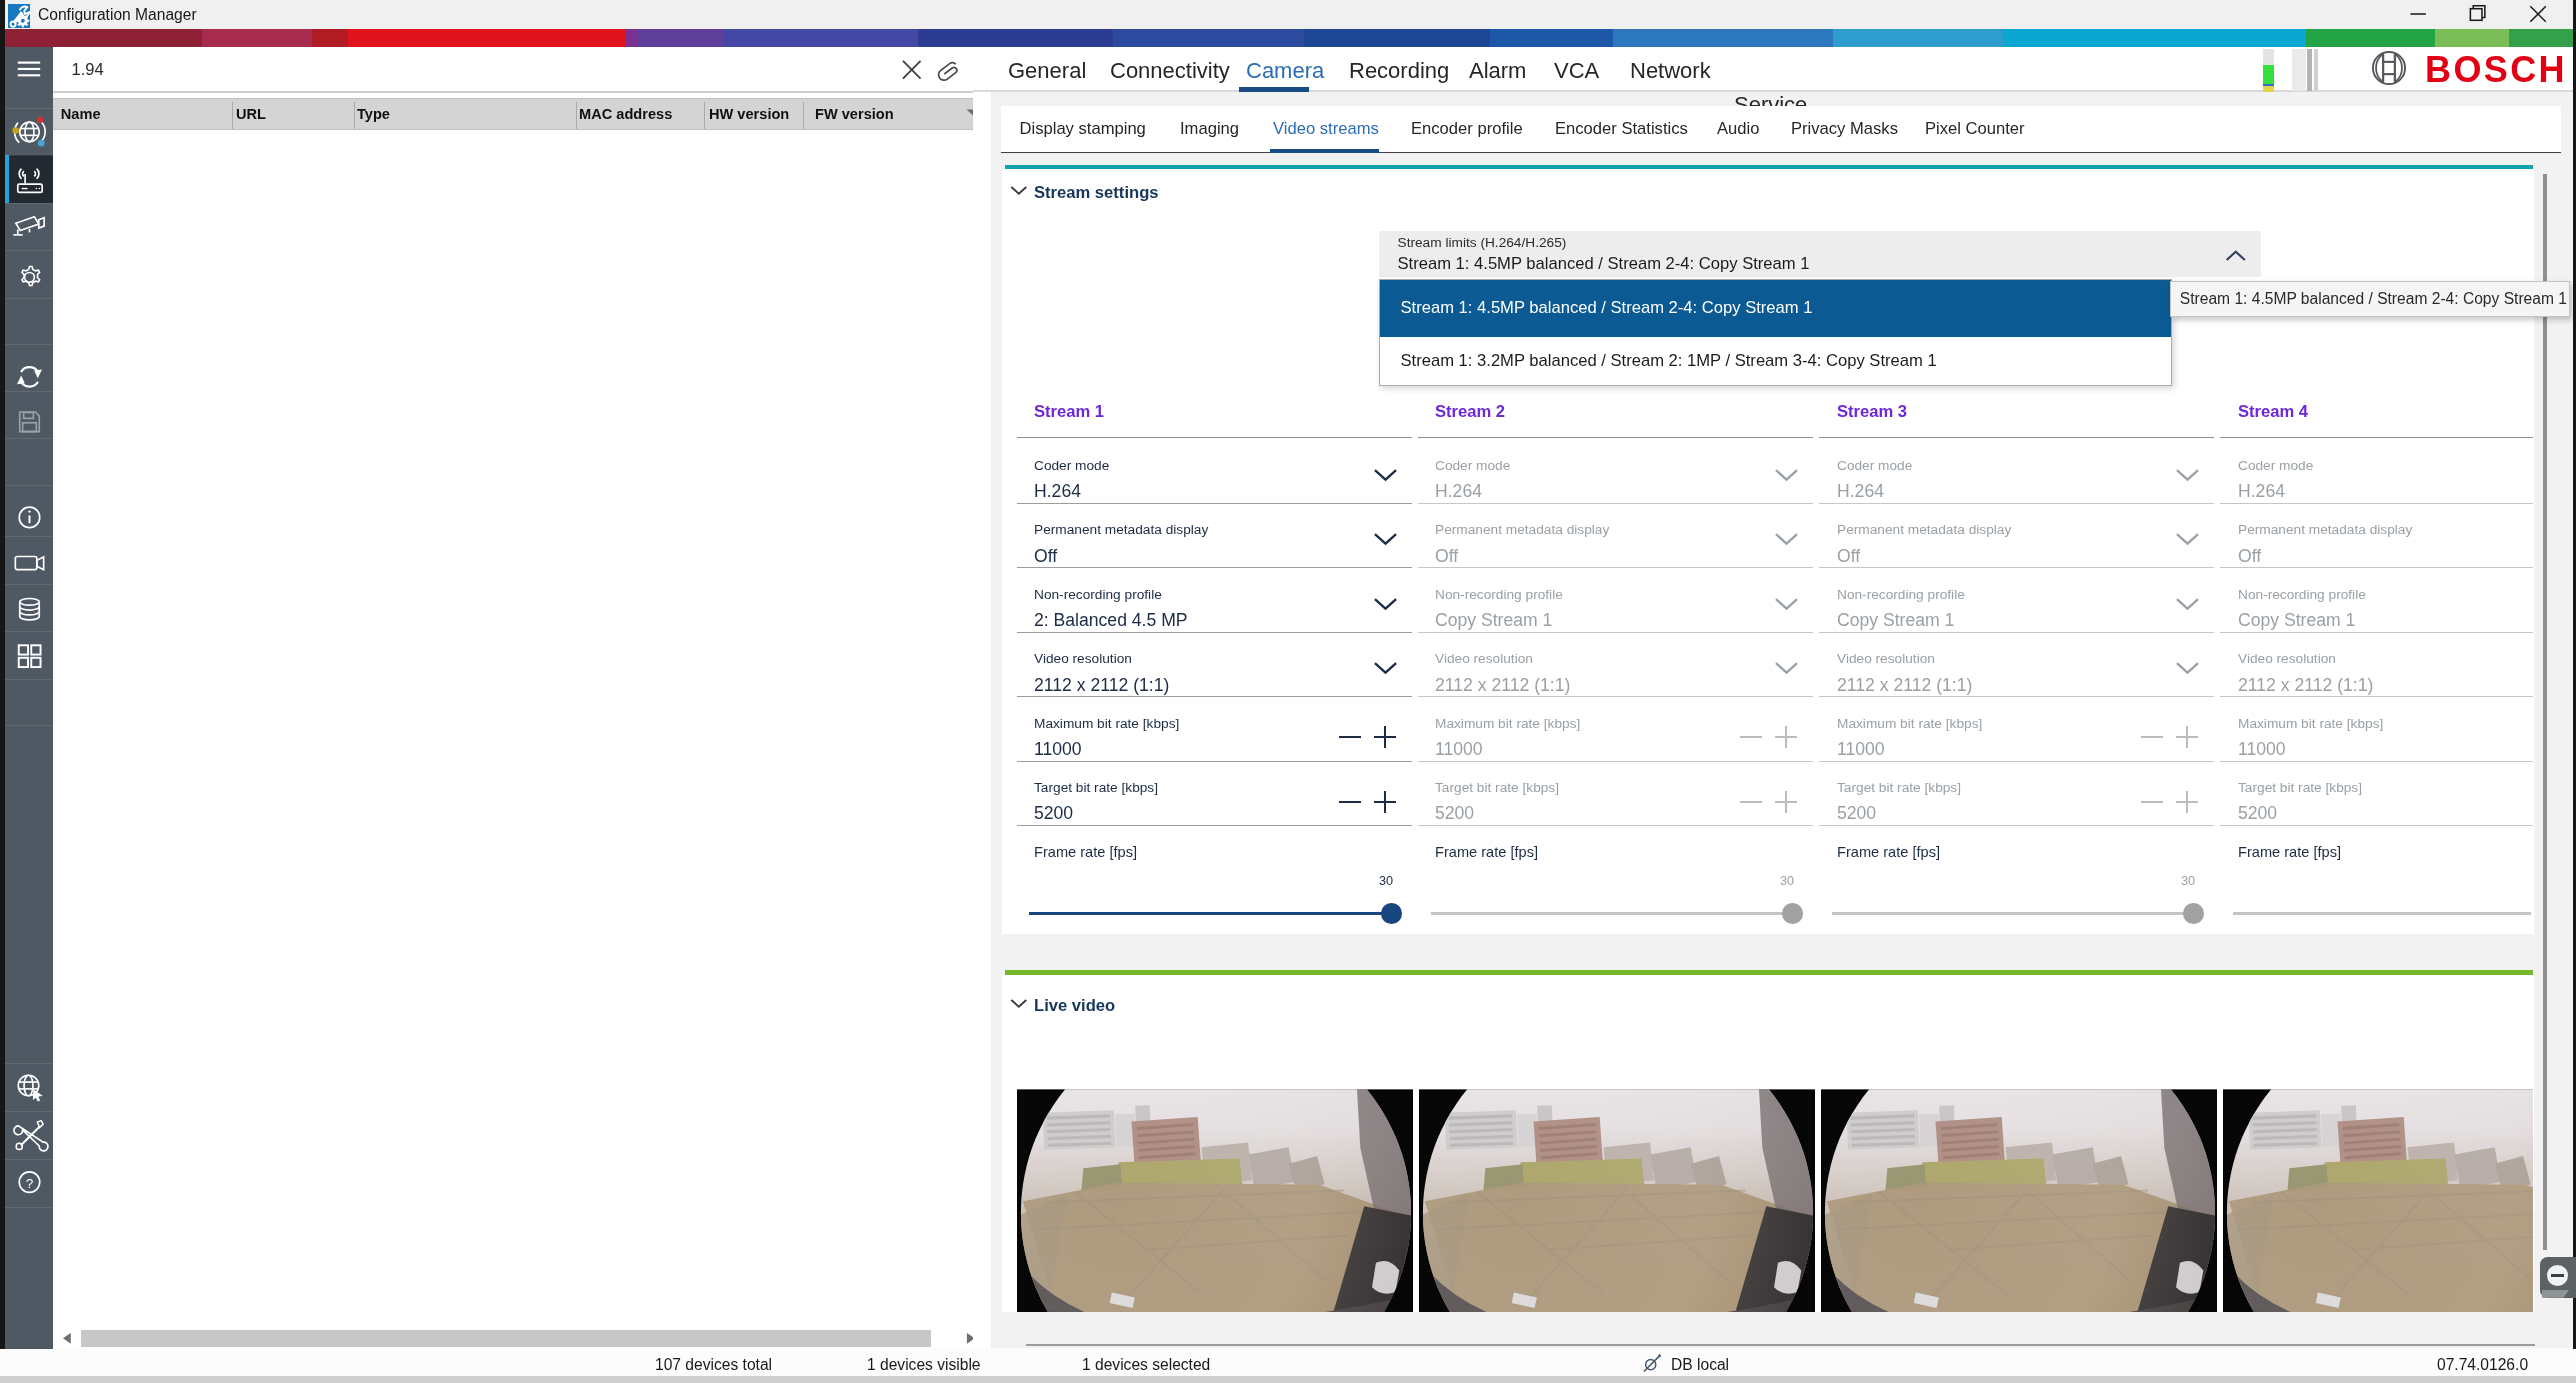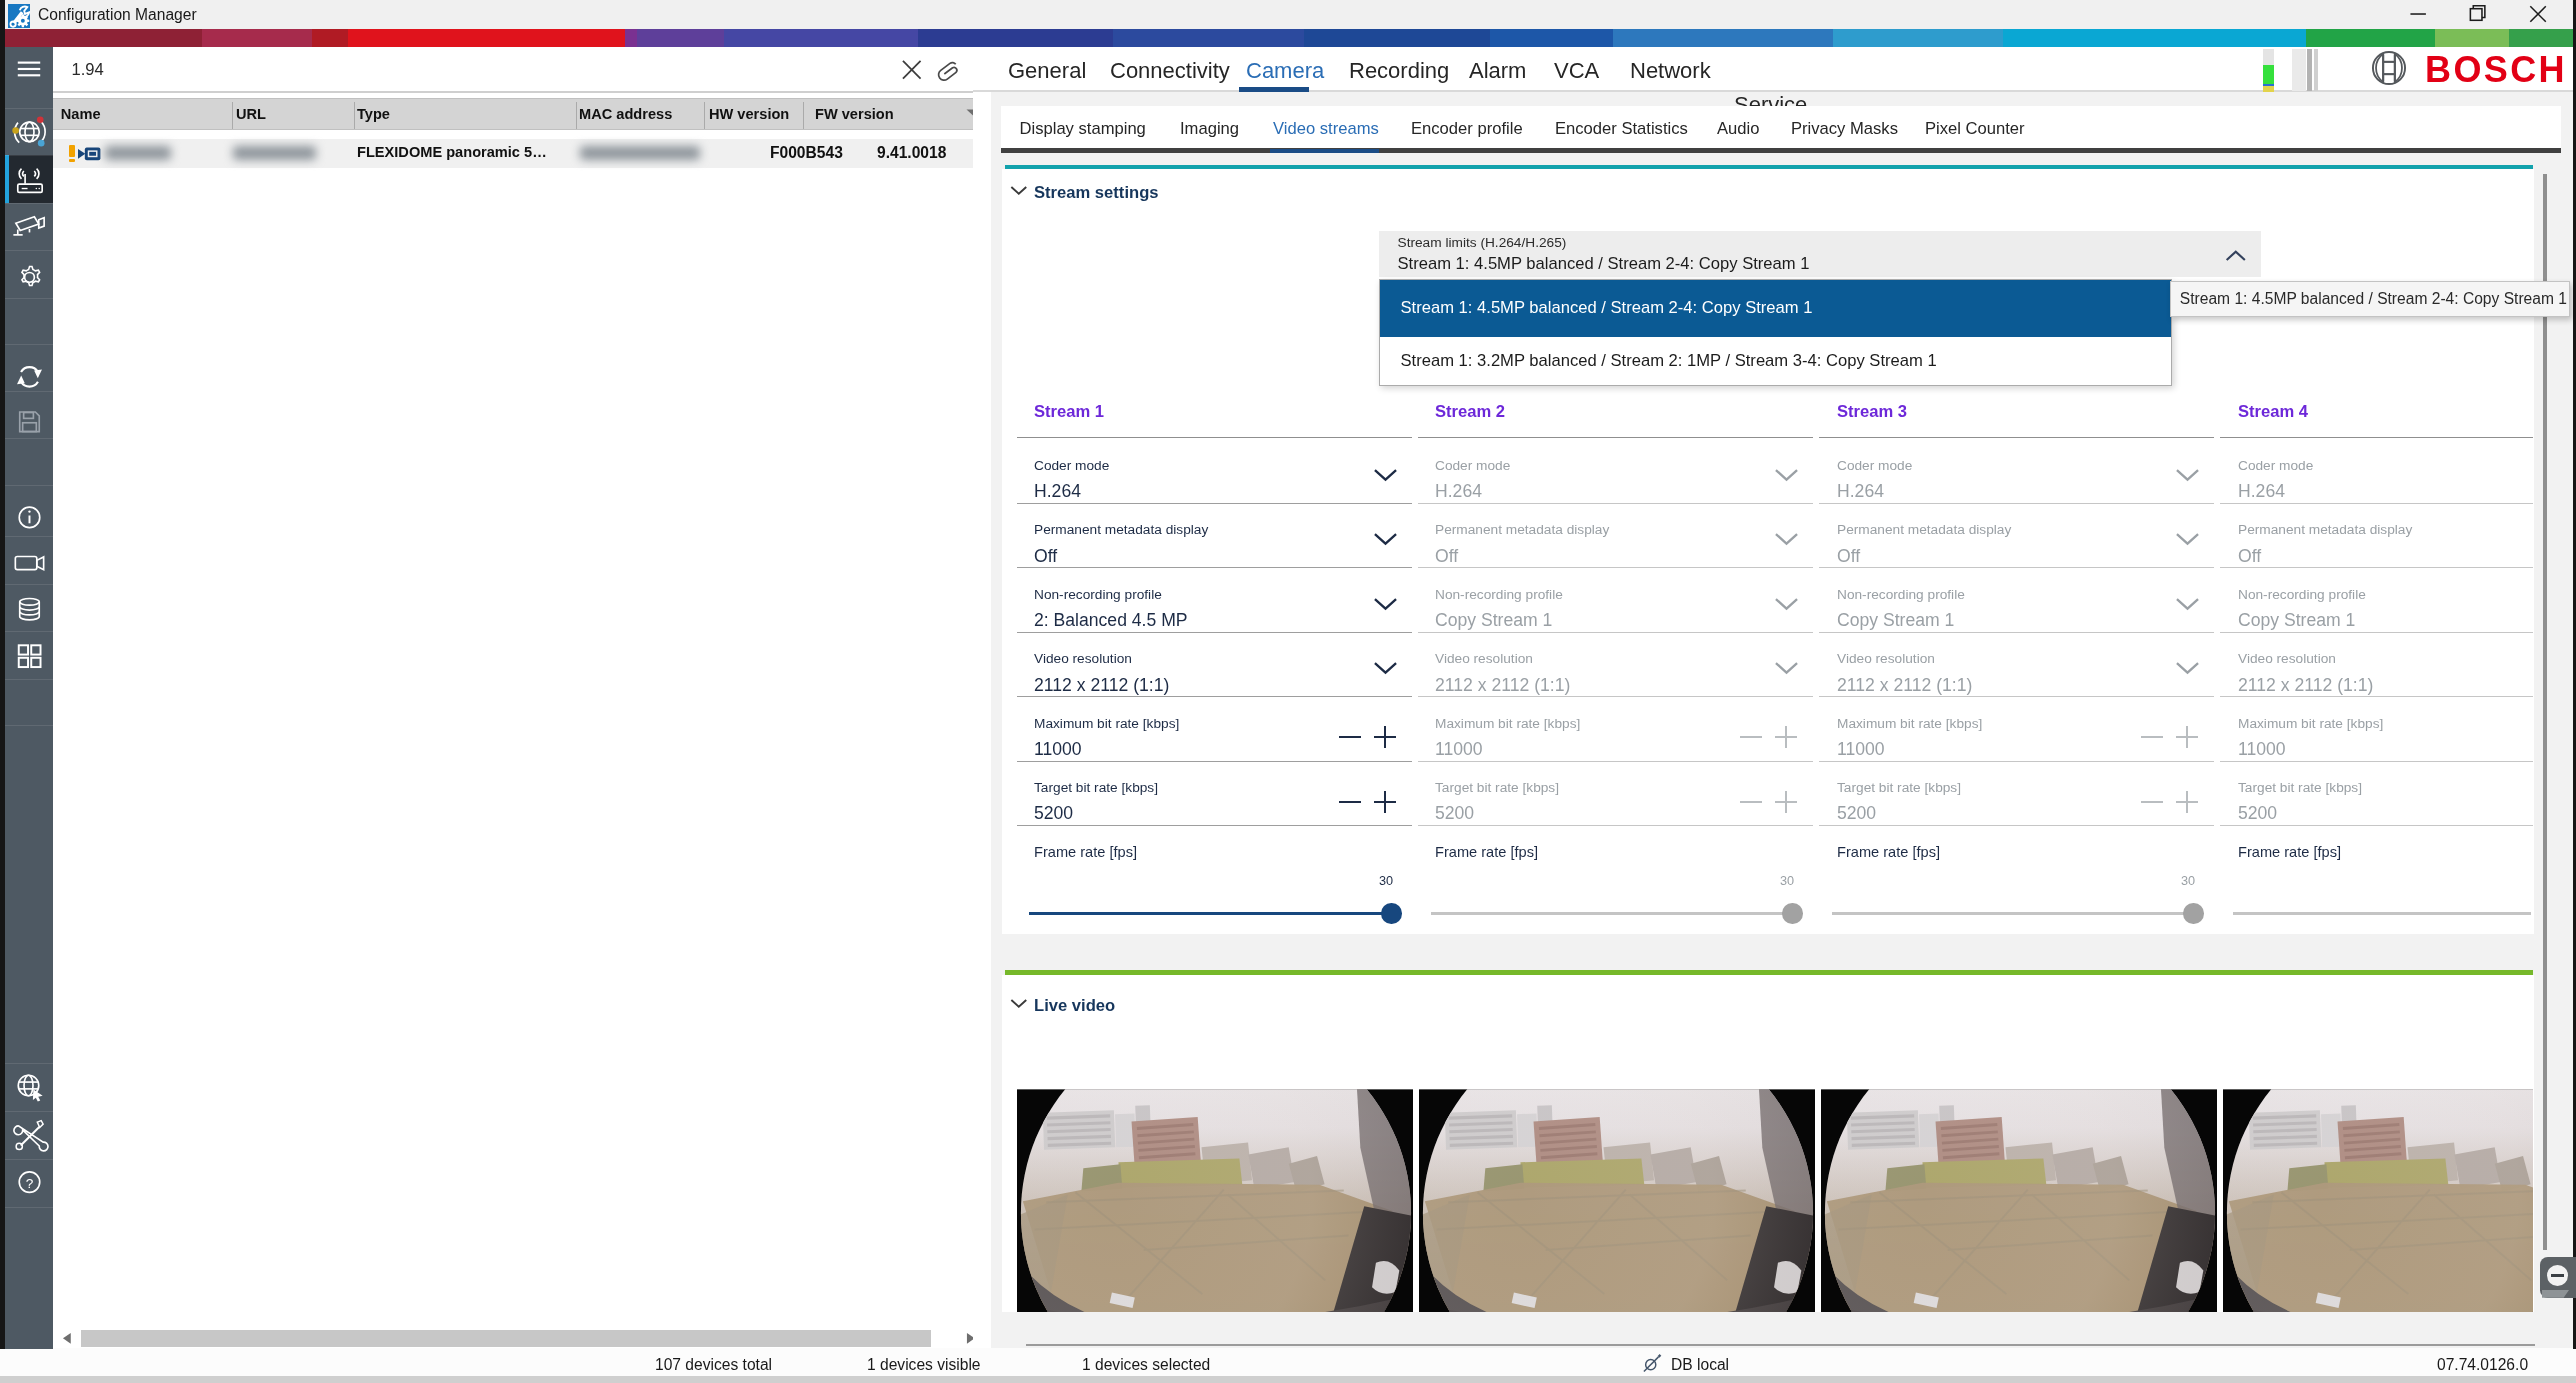--- a/index.html
+++ b/index.html
@@ -51,21 +51,21 @@
 .td { position:absolute; top:4.9px; font-size:14.6px; font-weight:bold; color:#111; }
 .blur { position:absolute; background:#8f969c; filter:blur(4.9px); border-radius:3.9px; }
 
 #lp-hscroll { position:absolute; left:0; top:1282px; width:919px; height:19.5px; background:#ffffff; }
 #lp-thumb { position:absolute; left:28px; top:1px; width:850px; height:16.6px; background:#c7c7c7; }
 
 #rightpanel { position:absolute; left:973px; top:47px; width:1603px; height:1302px; background:#f2f2f2; }
 #tabbar { position:absolute; left:0px; top:0px; width:1603px; height:45px; background:#ffffff; border-bottom:2px solid #d9d9d9; }
 .tab { position:absolute; top:10.7px; font-size:22px; color:#262626; }
 #tab-underline { position:absolute; left:266px; top:40px; width:70px; height:4.9px; background:#1a4c86; }
-#subtabbar { position:absolute; left:28px; top:59px; width:1560px; height:47px; background:#ffffff; border-bottom:5px solid #404040; }
+#subtabbar { position:absolute; left:28px; top:59px; width:1560px; height:47px; background:#ffffff; border-bottom:1px solid #404040; }
 .subtab { position:absolute; top:12.7px; font-size:16.6px; color:#262626; }
 #subtab-underline { position:absolute; left:269px; top:43px; width:109px; height:3.9px; background:#1a4c86; }
 #tealline { position:absolute; left:32px; top:118px; width:1528px; height:3.9px; background:#12a2ac; }
 #card1 { position:absolute; left:29px; top:122px; width:1532px; height:765px; background:#ffffff; }
 #greenline { position:absolute; left:32px; top:923px; width:1528px; height:4.9px; background:#76b82a; }
 #card2 { position:absolute; left:29px; top:928px; width:1532px; height:337px; background:#ffffff; }
 #rp-hline { position:absolute; left:53px; top:1297px; width:1509px; height:2px; background:#9b9b9b; }
 #rp-vscroll { position:absolute; left:1570px; top:127px; width:3.9px; height:1076px; background:#8f8f8f; }
 
 .secthead { position:absolute; font-size:16.6px; font-weight:bold; color:#16365c; }
@@ -262,36 +262,20 @@
     <div class="th" style="left:656px;">HW version</div>
     <div class="th" style="left:762px;">FW version</div>
     <div class="thsep" style="left:179px;"></div>
     <div class="thsep" style="left:301px;"></div>
     <div class="thsep" style="left:523px;"></div>
     <div class="thsep" style="left:651px;"></div>
     <div class="thsep" style="left:750px;"></div>
     <svg class="abs" style="left:913px; top:9.8px;" width="9.8" height="8.8" viewBox="0 0 10 9">
         <polygon points="0.5,0.5 9.5,0.5 8,7.5" fill="#6e6e6e"></polygon>
       </svg>
-  </div>
-  <div id="trow">
-    <div class="abs" style="left:15.6px; top:5.9px; width:6.8px; height:11.7px; background:#f2a200; border-radius:1px;"></div>
-    <div class="abs" style="left:15.6px; top:19.5px; width:6.8px; height:3.9px; background:#f2a200; border-radius:1px;"></div>
-    <svg class="abs" style="left:25px; top:6.8px;" width="23.4" height="15.6" viewBox="0 0 24 16">
-      <polygon points="0,3 0,13 7.5,8" fill="#17457a"></polygon>
-      <rect x="7" y="1.5" width="16" height="13" rx="2" fill="#17457a"></rect>
-      <rect x="10" y="4.5" width="10" height="7" fill="#f0f0f0"></rect>
-      <rect x="11.5" y="6" width="7" height="4" fill="#17457a"></rect>
-    </svg>
-    <div class="td" style="left:304px;">FLEXIDOME panoramic 5…</div>
-    <div class="td" style="left:717px; font-size:15.6px;">F000B543</div>
-    <div class="td" style="left:824px; font-size:15.6px;">9.41.0018</div>
-    <div class="blur" style="left:52px; top:6.8px; width:66px; height:14.6px;"></div>
-    <div class="blur" style="left:180px; top:6.8px; width:83px; height:14.6px;"></div>
-    <div class="blur" style="left:527px; top:6.8px; width:120px; height:14.6px;"></div>
   </div>
   <div id="lp-hscroll">
     <svg class="abs" style="left:7.8px; top:2.9px;" width="11.7" height="12.7" viewBox="0 0 12 13">
         <polygon points="10,1 10,12 2,6.5" fill="#6e6e6e"></polygon>
       </svg>
     <div id="lp-thumb"></div>
     <svg class="abs" style="left:912px; top:2.9px;" width="11.7" height="12.7" viewBox="0 0 12 13">
         <polygon points="2,1 2,12 10,6.5" fill="#6e6e6e"></polygon>
       </svg>
   </div>

